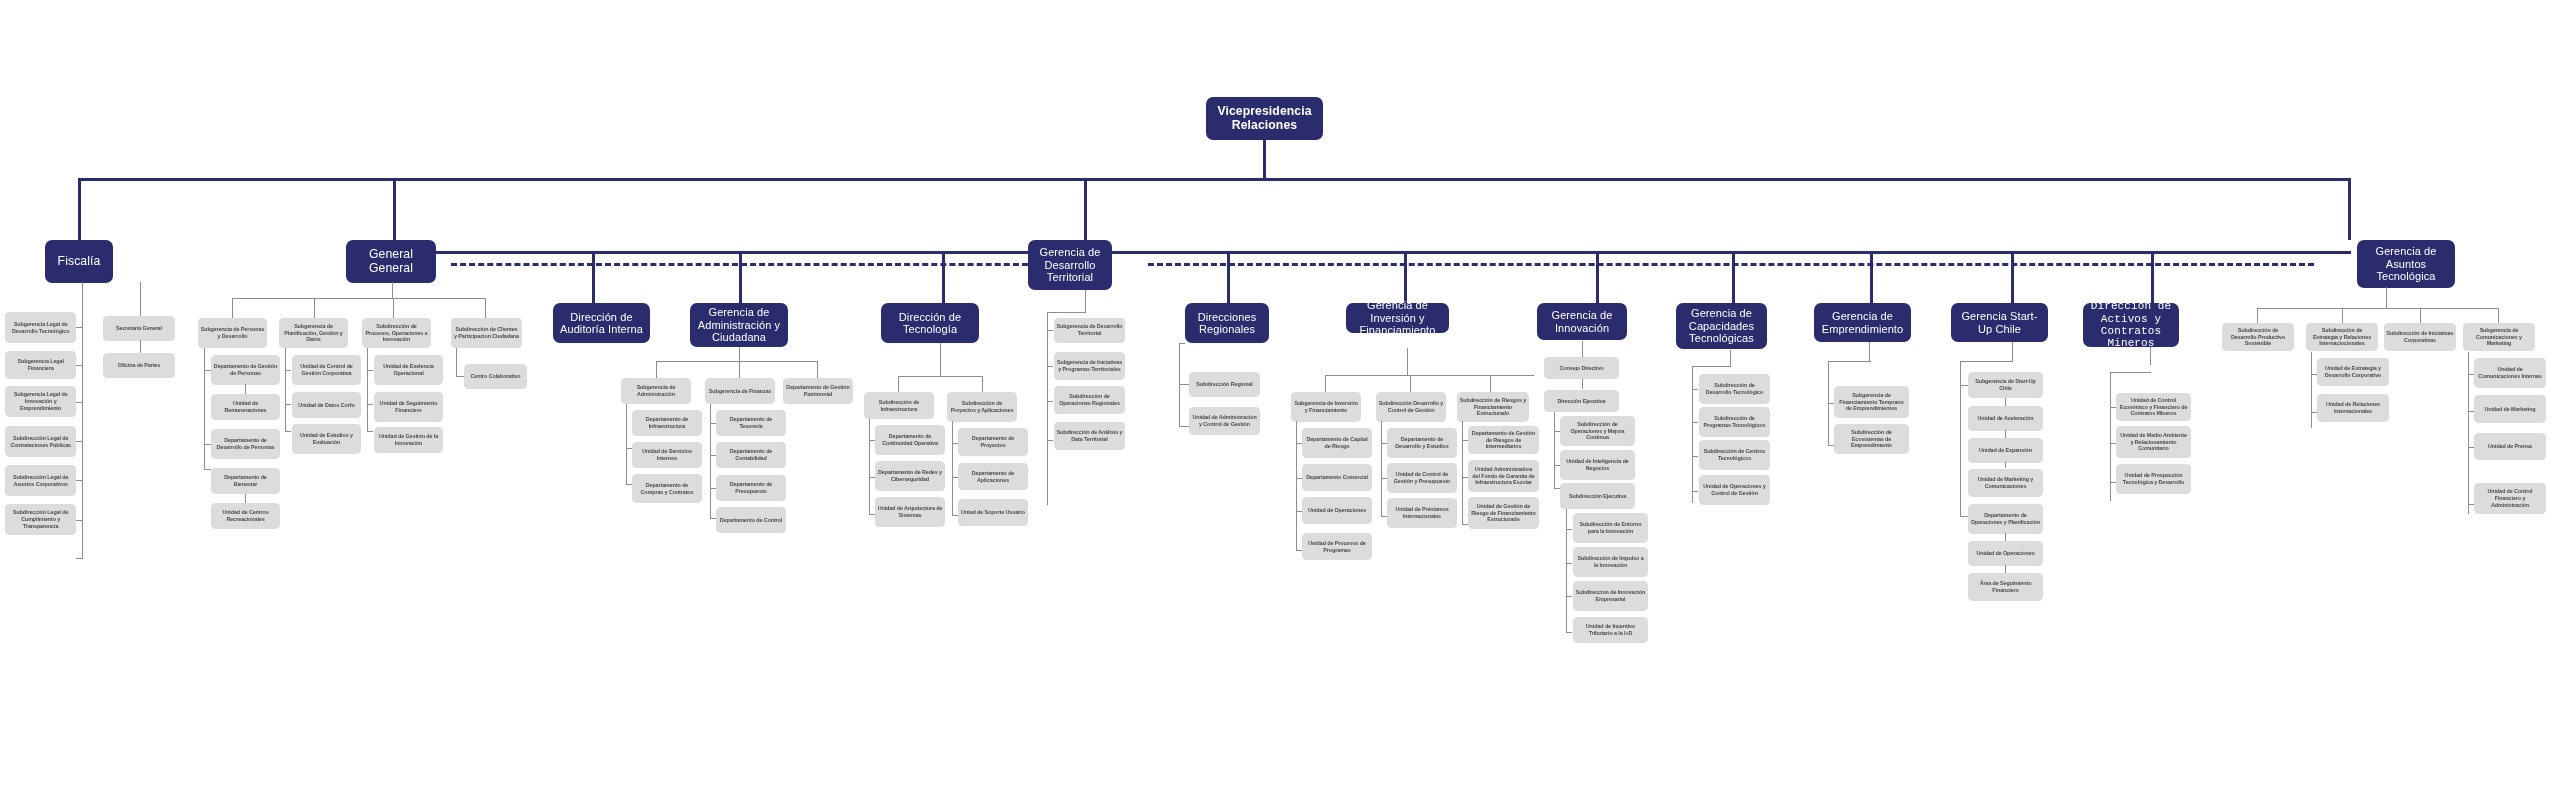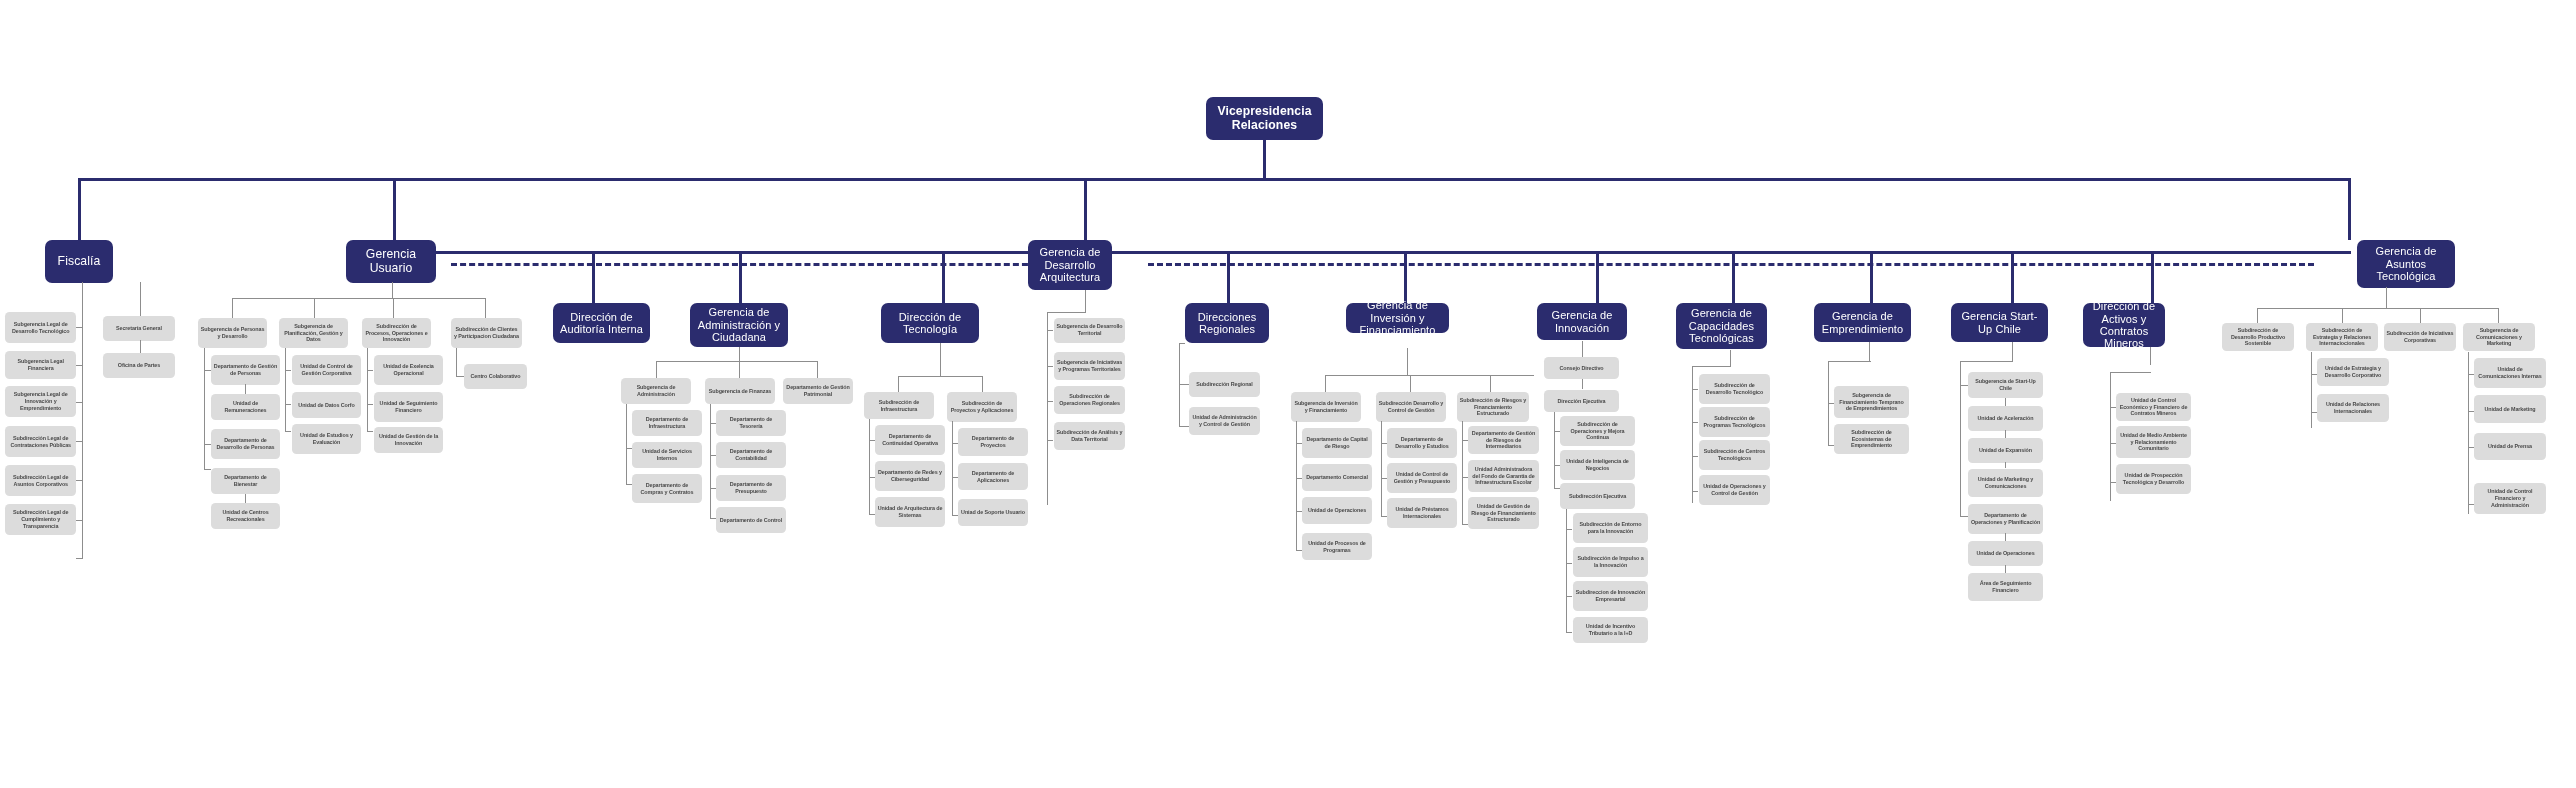--- a/index.html
+++ b/index.html
@@ -75,21 +75,21 @@
   <div class="node grey-box s85" style="left:5.2px;top:465px;width:71px;height:31px;">Subdirección Legal de Asuntos Corporativos</div>
   <div class="ln grey h" style="left:76px;top:480px;width:6.4px;"></div>
   <div class="node grey-box s85" style="left:5.2px;top:504px;width:71px;height:31px;">Subdirección Legal de Cumplimiento y Transparencia</div>
   <div class="ln grey h" style="left:76px;top:558px;width:6.4px;"></div>
   <div class="ln grey h" style="left:76px;top:520px;width:6.4px;"></div>
 
   <div class="node grey-box s85" style="left:103px;top:316px;width:72px;height:24.5px;">Secretaría General</div>
   <div class="ln grey v" style="left:140px;top:340px;height:13px;"></div>
   <div class="node grey-box s85" style="left:103px;top:353px;width:72px;height:24.5px;">Oficina de Partes</div>
 
-  <div class="node lvl1" style="left:346px;top:240px;width:90px;height:43px;">Gerencia Usuario</div>
+  <div class="node lvl1" style="left:346px;top:240px;width:90px;height:43px;">General General</div>
   <div class="ln grey v" style="left:392px;top:282px;height:15.5px;"></div>
   <div class="ln grey h" style="left:232px;top:298px;width:254px;"></div>
   <div class="ln grey v" style="left:232px;top:298px;height:20.6px;"></div>
   <div class="ln grey v" style="left:314px;top:298px;height:20.6px;"></div>
   <div class="ln grey v" style="left:393px;top:298px;height:20.6px;"></div>
   <div class="ln grey v" style="left:485px;top:298px;height:20.6px;"></div>
 
   <div class="node grey-box s85" style="left:198px;top:318px;width:69px;height:30px;">Subgerencia de Personas y Desarrollo</div>
   <div class="ln grey v" style="left:204px;top:348px;height:121px;"></div>
   <div class="node grey-box s85" style="left:211px;top:355px;width:69px;height:30px;">Departamento de Gestión de Personas</div>
@@ -174,21 +174,21 @@
 
   <div class="node grey-box s85" style="left:947px;top:392px;width:70px;height:30px;">Subdirección de Proyectos y Aplicaciones</div>
   <div class="ln grey v" style="left:952px;top:421px;height:94px;"></div>
   <div class="node grey-box s85" style="left:958px;top:428px;width:70px;height:28px;">Departamento de Proyectos</div>
   <div class="ln grey h" style="left:952px;top:443px;width:6.4px;"></div>
   <div class="node grey-box s85" style="left:958px;top:463px;width:70px;height:27px;">Departamento de Aplicaciones</div>
   <div class="ln grey h" style="left:952px;top:477px;width:6.4px;"></div>
   <div class="node grey-box s85" style="left:958px;top:499px;width:70px;height:27px;">Uniad de Soporte Usuario</div>
   <div class="ln grey h" style="left:952px;top:515px;width:6.4px;"></div>
 
-  <div class="node lvl1 sm" style="left:1028px;top:240px;width:84px;height:50px;">Gerencia de Desarrollo Arquitectura</div>
+  <div class="node lvl1 sm" style="left:1028px;top:240px;width:84px;height:50px;">Gerencia de Desarrollo Territorial</div>
   <div class="ln grey v" style="left:1085px;top:290px;height:22.5px;"></div>
   <div class="ln grey h" style="left:1047px;top:312px;width:39px;"></div>
   <div class="ln grey v" style="left:1047px;top:312px;height:193px;"></div>
 
   <div class="node grey-box s85" style="left:1054px;top:318px;width:71px;height:24.5px;">Subgerencia de Desarrollo Territorial</div>
   <div class="ln grey h" style="left:1047px;top:330px;width:6.4px;"></div>
   <div class="node grey-box s85" style="left:1054px;top:352px;width:71px;height:28px;">Subgerencia de Iniciativas y Programas Territoriales</div>
   <div class="ln grey h" style="left:1047px;top:366px;width:6.4px;"></div>
   <div class="node grey-box s85" style="left:1054px;top:386px;width:71px;height:28px;">Subdirección de Operaciones Regionales</div>
   <div class="ln grey h" style="left:1047px;top:401px;width:6.4px;"></div>
@@ -296,21 +296,21 @@
   <div class="node grey-box s85" style="left:1968px;top:438px;width:75px;height:24.5px;">Unidad de Expansión</div>
   <div class="ln grey v" style="left:2005px;top:462px;height:6.4px;"></div>
   <div class="node grey-box s85" style="left:1968px;top:469px;width:75px;height:28px;">Unidad de Marketing y Comunicaciones</div>
   <div class="node grey-box s85" style="left:1968px;top:504px;width:75px;height:30px;">Departamento de Operaciones y Planificación</div>
   <div class="ln grey h" style="left:1960px;top:516px;width:7.7px;"></div>
   <div class="ln grey v" style="left:2005px;top:533px;height:7.7px;"></div>
   <div class="node grey-box s85" style="left:1968px;top:541px;width:75px;height:24.5px;">Unidad de Operaciones</div>
   <div class="ln grey v" style="left:2005px;top:565px;height:7.7px;"></div>
   <div class="node grey-box s85" style="left:1968px;top:573px;width:75px;height:28px;">Área de Seguimiento Financiero</div>
 
-  <div class="node lvl1 sm" style="left:2083px;top:303px;width:82px;height:44px;">Dirección de Activos y Contratos Mineros</div>
+  <div class="node lvl1 sm" style="left:2083px;top:303px;width:96px;height:44px;font-family:Liberation Mono, monospace;">Dirección de Activos y Contratos Mineros</div>
   <div class="ln grey v" style="left:2150px;top:347px;height:18px;"></div>
   <div class="ln grey h" style="left:2110px;top:372px;width:41px;"></div>
   <div class="ln grey v" style="left:2110px;top:372px;height:129px;"></div>
   <div class="node grey-box s85" style="left:2116px;top:393px;width:75px;height:28px;">Unidad de Control Económico y Financiero de Contratos Mineros</div>
   <div class="ln grey h" style="left:2110px;top:407px;width:6.4px;"></div>
   <div class="node grey-box s85" style="left:2116px;top:426px;width:75px;height:32px;">Unidad de Medio Ambiente y Relacionamiento Comunitario</div>
   <div class="ln grey h" style="left:2110px;top:443px;width:6.4px;"></div>
   <div class="node grey-box s85" style="left:2116px;top:464px;width:75px;height:30px;">Unidad de Prospección Tecnológica y Desarrollo</div>
   <div class="ln grey h" style="left:2110px;top:482px;width:6.4px;"></div>
 

